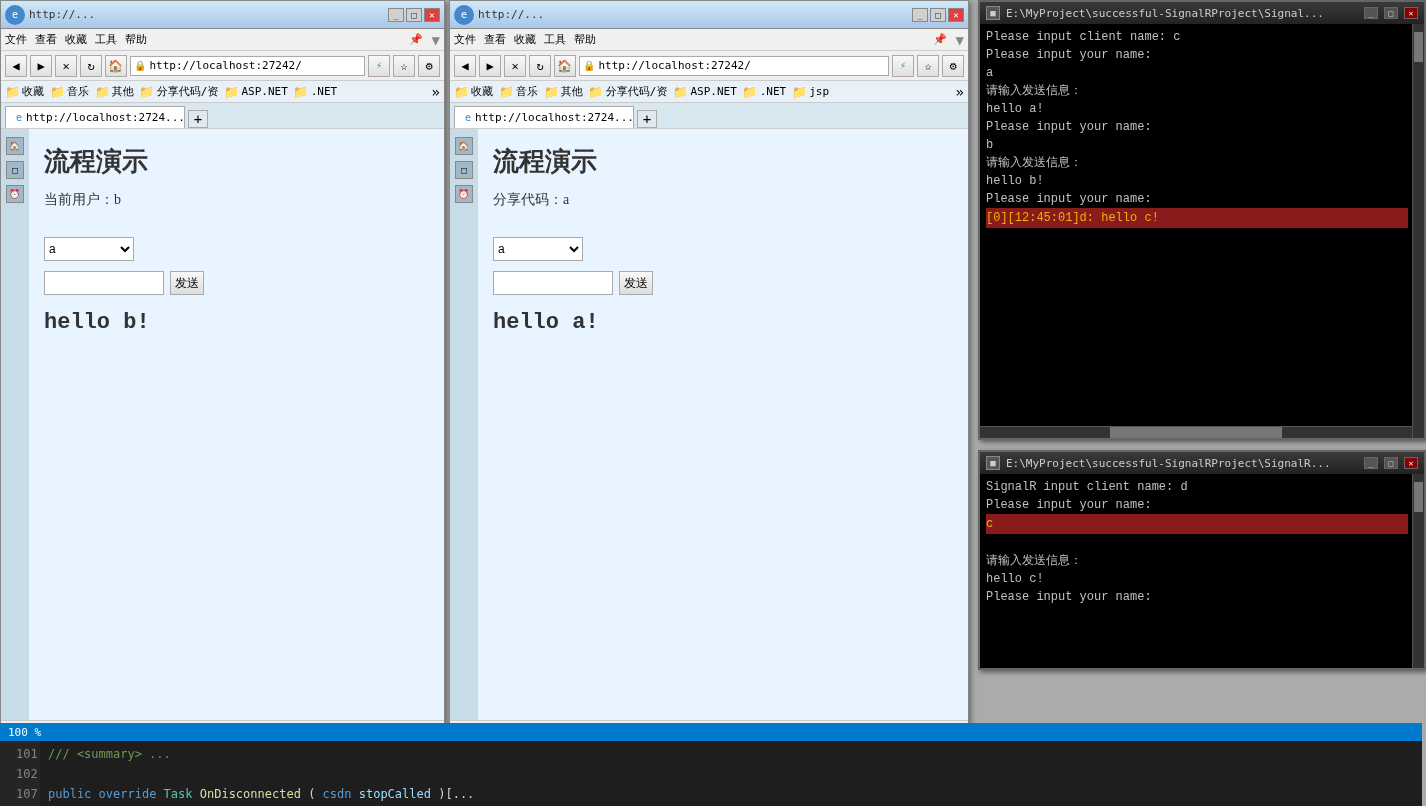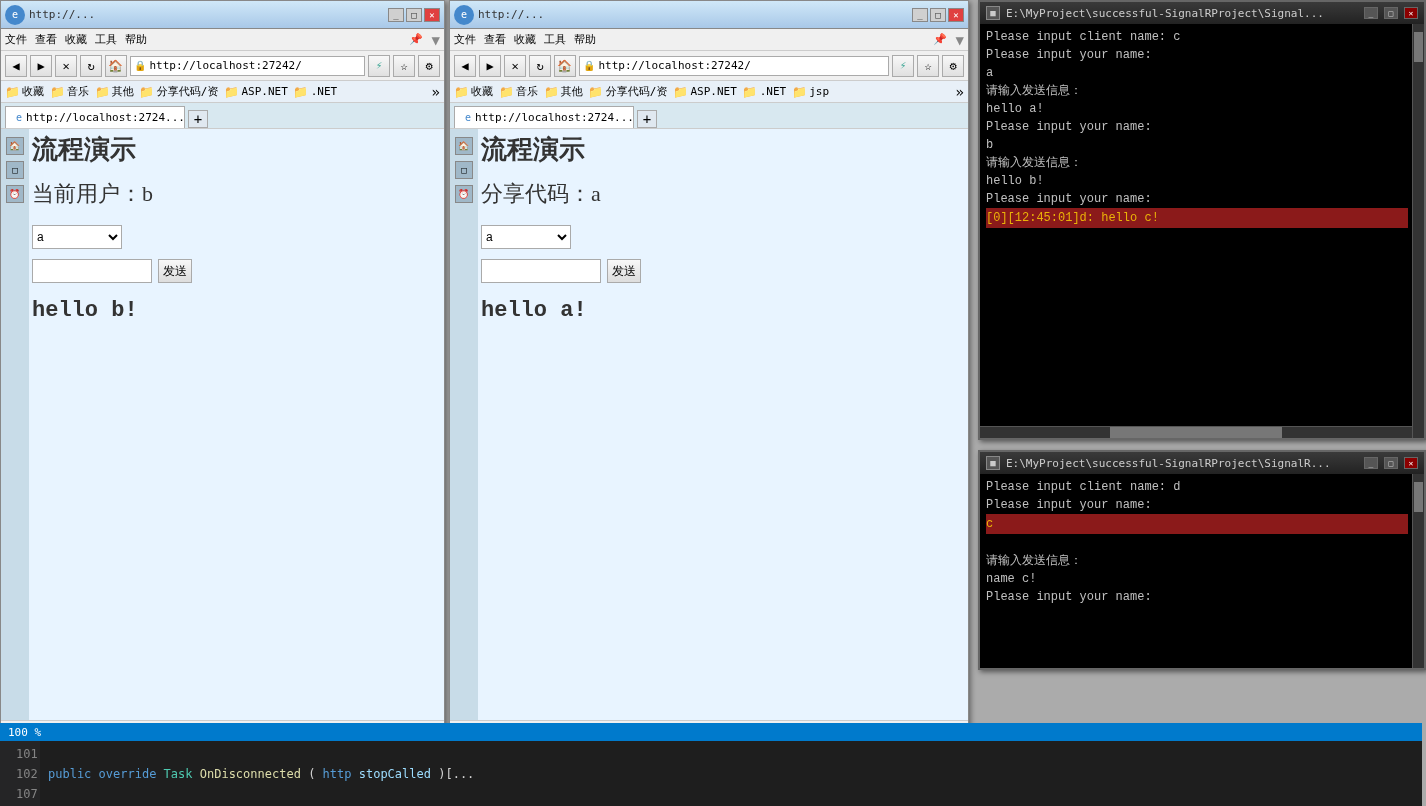--- a/index.html
+++ b/index.html
@@ -170,23 +170,23 @@
 
     .page-title {
       font-size: 26px;
       font-weight: bold;
       color: #333;
       margin-bottom: 12px;
       font-family: 'SimSun', serif;
     }
 
     .user-label {
-      font-size: 22px;
+      font-size: 14px;
       color: #333;
-      margin-bottom: 16px;
+      margin-bottom: 28px;
       font-family: 'SimSun', serif;
     }
 
     .browser-statusbar {
       background: #f0f0f0;
       height: 24px;
       display: flex;
       align-items: center;
       justify-content: flex-end;
       padding: 0 6px;
@@ -226,21 +226,21 @@
       background: #a0b8c8;
       border: 1px solid #888;
       display: flex;
       align-items: center;
       justify-content: center;
       font-size: 9px;
     }
 
     .page-main {
       margin-left: 28px;
-      padding: 3px;
+      padding: 15px;
       background: #e8f4ff;
       height: 100%;
     }
 
     
     .controls-row {
       display: flex;
       align-items: center;
       gap: 6px;
       margin-bottom: 10px;
@@ -622,25 +622,25 @@
 
 <div class="console-window" style="left:978px; top:450px; width:448px; height:220px;">
   <div class="console-titlebar">
     <span style="width:14px;height:14px;background:#555;border:1px solid #888;display:inline-flex;align-items:center;justify-content:center;font-size:9px;color:#ccc;">■</span>
     <span class="console-title-text">E:\MyProject\successful-SignalRProject\SignalR...</span>
     <div class="console-btn">_</div>
     <div class="console-btn">□</div>
     <div class="console-btn" style="background:#8b0000;color:white;">✕</div>
   </div>
   <div class="console-content" style="position:relative;padding-right:16px;">
-    <span>Please input client name: d</span><br>
+    <span>SignalR input client name: d</span><br>
     <span>Please input your name:</span><br>
     <span class="console-highlight">c</span><br>
     <span>请输入发送信息：</span><br>
-    <span>name c!</span><br>
+    <span>hello c!</span><br>
     <span>Please input your name:</span><br>
   </div>
   <div class="console-scrollbar">
     <div class="console-scrollbar-thumb"></div>
   </div>
 </div>
 
 <div class="watermark">http://blog.csdn.net/landonz...</div>
 
 <div style="position:absolute;bottom:0;left:0;right:4px;height:83px;background:#1e1e1e;">
@@ -649,26 +649,27 @@
     <span>100 %</span>
   </div>
 
   <div style="display:flex;height:65px;">
     <div style="width:40px;background:#252526;color:#858585;font-family:Consolas,monospace;font-size:12px;padding:3px 16px;text-align:right;padding-right:6px;line-height:20px;user-select:none;">
       <div>101</div>
       <div>102</div>
       <div>107</div>
     </div>
     <div style="flex:1;padding:3px 8px;line-height:20px;font-family:Consolas,monospace;font-size:12px;color:#d4d4d4;">
+      <div><span class="code-comment">/// &lt;summary&gt; ...</span></div>
       <div>&nbsp;</div>
       <div>
         <span class="code-keyword">public </span>
         <span class="code-keyword">override </span>
         <span class="code-type">Task </span>
         <span class="code-method">OnDisconnected</span>
         <span style="color:#d4d4d4;">(</span>
-        <span class="code-keyword">http </span>
+        <span class="code-keyword">csdn </span>
         <span class="code-param">stopCalled</span>
         <span style="color:#d4d4d4;">)[...</span>
       </div>
     </div>
   </div>
 </div>
 
 </body></html>

